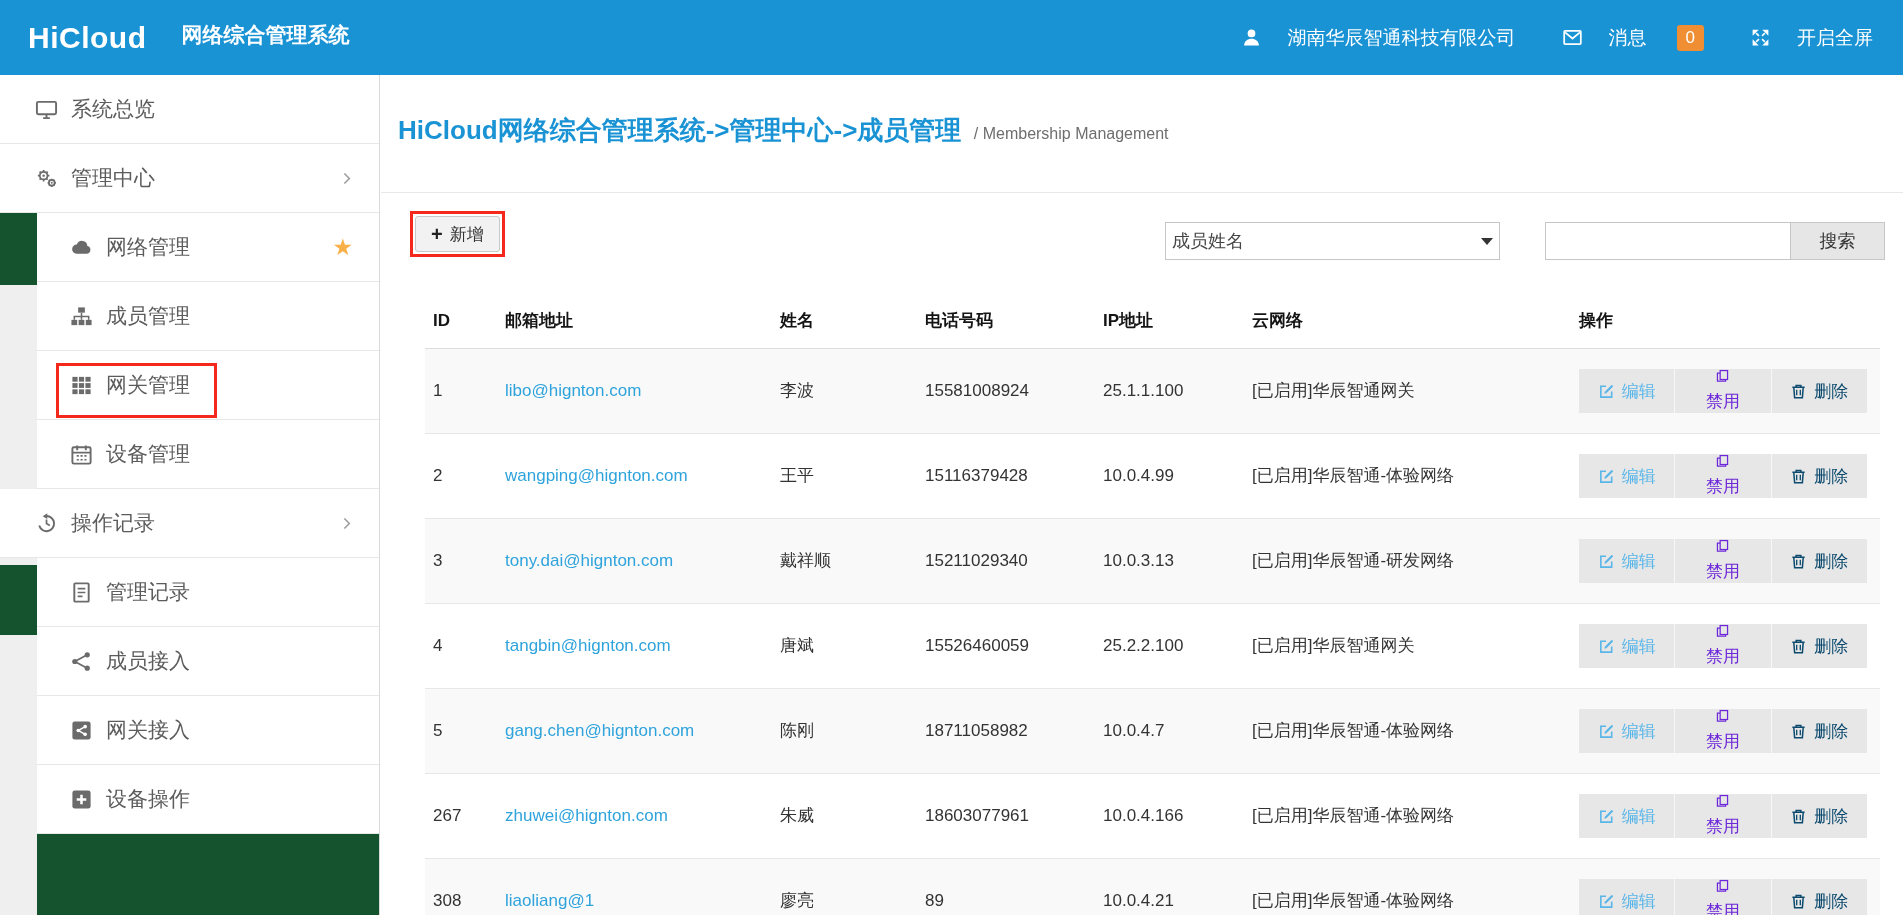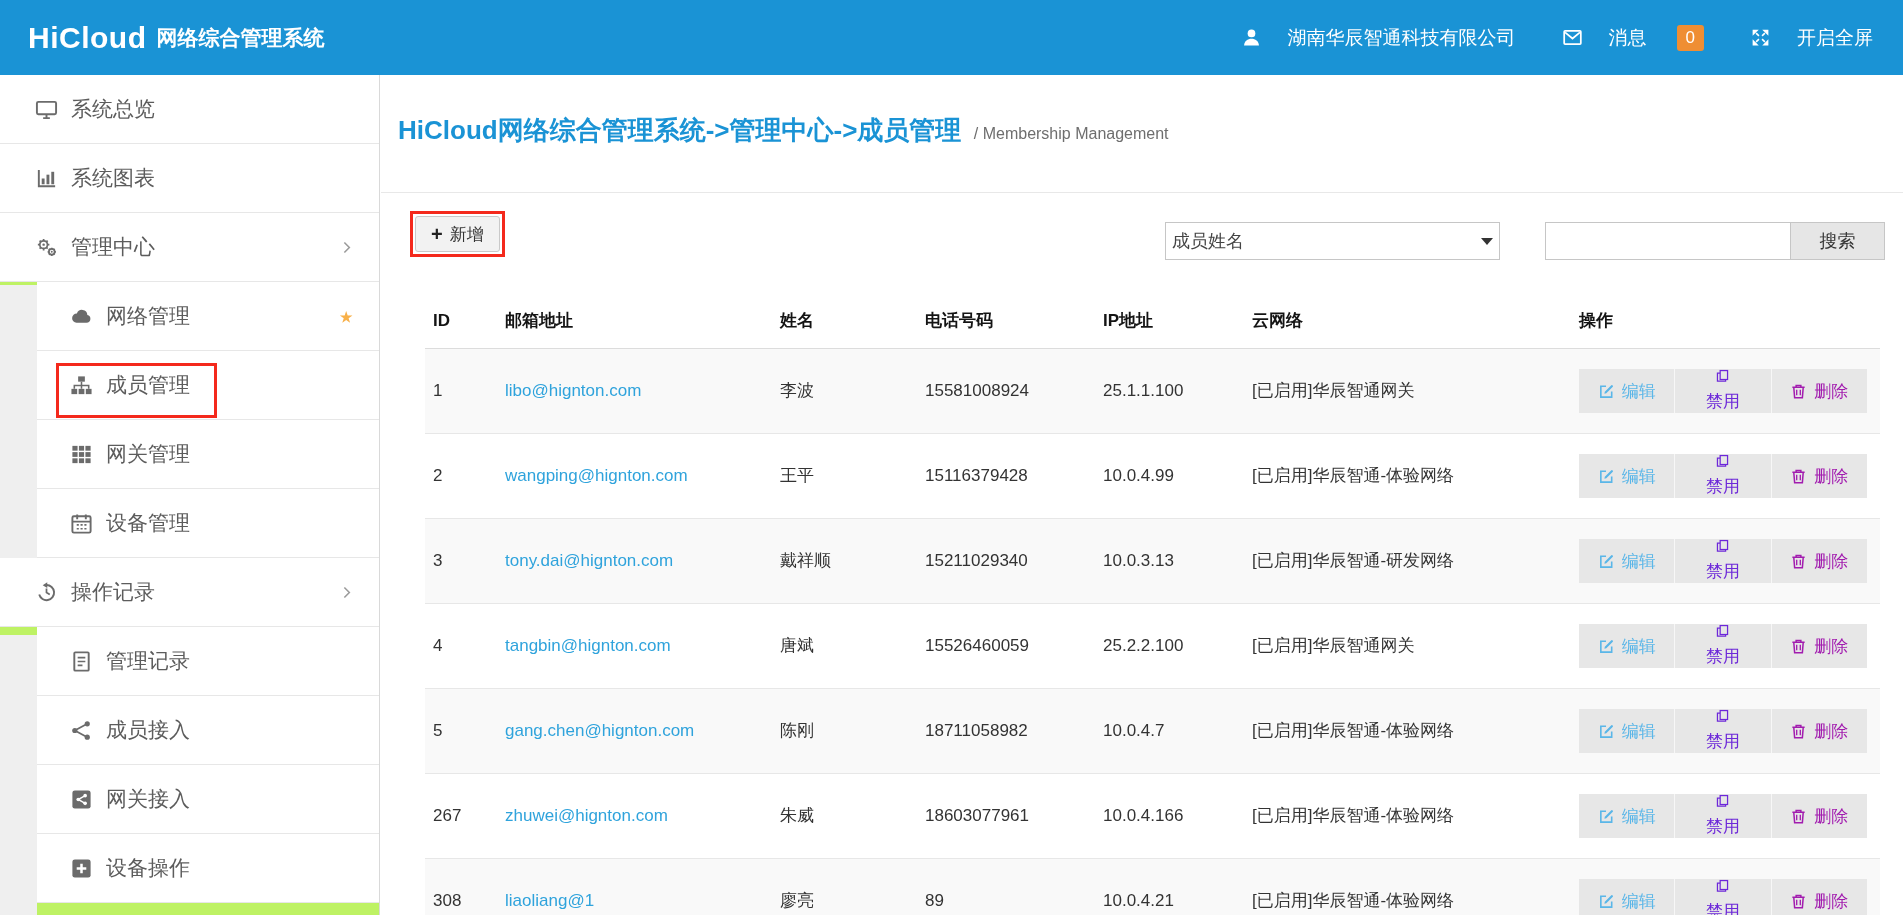--- a/index.html
+++ b/index.html
@@ -3,32 +3,32 @@
 <meta charset="utf-8">
 <style>
   * { margin:0; padding:0; box-sizing:border-box; }
   html,body { width:1903px; height:915px; overflow:hidden; background:#fff;
     font-family:"Liberation Sans", sans-serif; }
   .hidden-defs { position:absolute; width:0; height:0; overflow:hidden; }
 
   
   .topbar { position:absolute; top:0; left:0; width:1903px; height:75px;
     background:#1a93d5; display:flex; align-items:center; color:#fff; z-index:10; }
-  .brand-wrap { margin-left:28px; display:flex; align-items:center; gap:10px; }
+  .brand-wrap { margin-left:28px; display:flex; align-items:flex-start; gap:10px; }
   .brand { font-size:30px; font-weight:bold; letter-spacing:.5px; }
-  .brand-suffix { font-size:21px; font-weight:bold; }
+  .brand-suffix { font-size:21px; font-weight:bold;margin-left:25px; }
   .topbar-right { margin-left:auto; margin-right:30px; display:flex; align-items:center; gap:46px; }
   .tb-item { display:flex; align-items:center; gap:26px; font-size:19px; cursor:pointer; }
   .tb-item svg { width:21px; height:21px; color:#fff; }
   .badge { display:inline-block; background:#ef8e33; color:#fff; font-size:17px;
     padding:3px 9px; border-radius:3px; margin-left:4px; }
 
   
   .sidebar { position:absolute; top:75px; left:0; width:380px; height:840px;
-    background:#bef264; border-right:1px solid #d9d9d9; z-index:5;font-family:Liberation Mono, monospace; }
+    background:#14532d; border-right:1px solid #d9d9d9; z-index:5; }
   .gutter-strip { position:absolute; left:0; width:37px; background:#efefef; }
   .menu-item { position:relative; height:69px; border-bottom:1px solid #e7e7e7;
     display:flex; align-items:center; padding-left:35px; color:#5c5c5c;
     font-size:21px; cursor:pointer; background:#fff; }
   .menu-item.sub { margin-left:37px; padding-left:33px;text-align:right; }
   .menu-item svg.mi { width:23px; height:23px; color:#6b6b6b; margin-right:13px; flex:none; }
   .menu-item .star { position:absolute; right:26px; color:#f8b049; font-size:23px; }
   .menu-item .chev { position:absolute; right:24px; width:17px; height:17px; color:#9a9a9a; }
   .annotation-box { position:absolute; border:3px solid #f4291c; z-index:20; pointer-events:none; }
   .ann-member { left:56px; top:288px; width:161px; height:55px; }
@@ -69,21 +69,21 @@
   .members a.email { color:#2fa3dc; text-decoration:none; }
   .ops-cell { padding-left:15px !important; }
   .btn-group { display:flex; width:288px; height:44px; background:#e7e7e7; }
   .op { flex:1; display:flex; align-items:center; justify-content:center; gap:7px;
     background:transparent; border:none; border-left:1px solid #f7f7f7;
     font-size:17px; cursor:pointer; font-family:inherit; }
   .op:first-child { border-left:none; }
   .op svg { width:17px; height:17px; }
   .op.edit { color:#5ab6e8; }
   .op.disable { color:#6d28d9;flex-direction:column; }
-  .op.delete { color:#a21caf; }
+  .op.delete { color:#0c4a6e; }
 </style>
 </head>
 <body>
 
 <svg class="hidden-defs" xmlns="http://www.w3.org/2000/svg">
   <symbol id="i-monitor" viewBox="0 0 24 24">
       <rect x="2" y="4" width="20" height="13" rx="1.5" fill="none" stroke="currentColor" stroke-width="2"></rect>
       <path d="M8.5 21h7M12 17v4" stroke="currentColor" stroke-width="2" fill="none"></path>
     </symbol>
   <symbol id="i-chart" viewBox="0 0 24 24">
@@ -229,26 +229,20 @@
   <div class="gutter-strip" style="top:560px;height:280px;"></div>
 
   <div class="menu-item">
     <svg class="mi">
         <use href="#i-monitor"></use>
       </svg>
     <span>系统总览</span>
   </div>
   <div class="menu-item">
     <svg class="mi">
-        <use href="#i-chart"></use>
-      </svg>
-    <span>系统图表</span>
-  </div>
-  <div class="menu-item">
-    <svg class="mi">
         <use href="#i-gears"></use>
       </svg>
     <span>管理中心</span>
     <svg class="chev">
         <use href="#i-chevron"></use>
       </svg>
   </div>
   <div class="menu-item sub">
     <svg class="mi">
         <use href="#i-cloud"></use>

